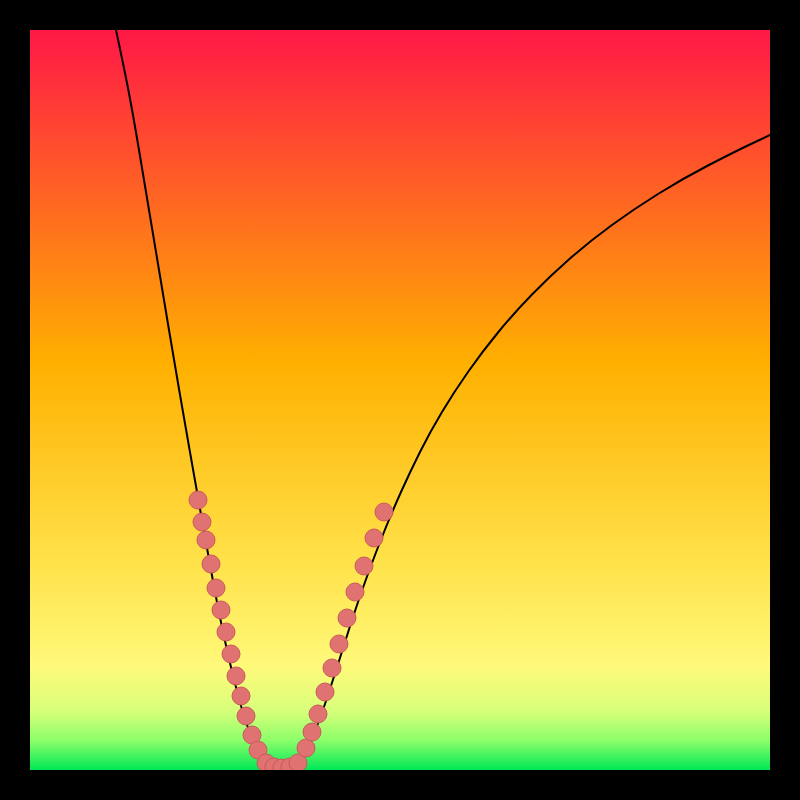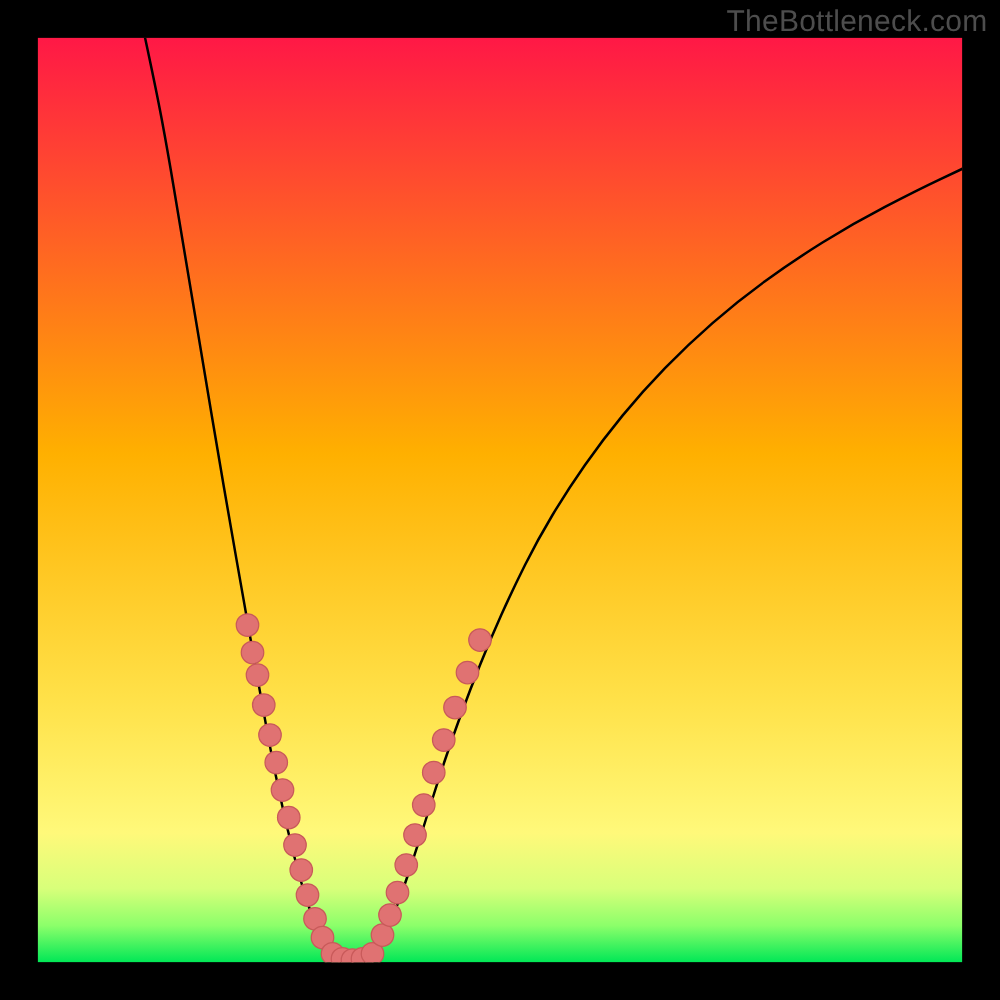--- a/index.html
+++ b/index.html
@@ -35,21 +35,20 @@
   }
   svg {
     display: block;
   }
 </style>
 </head>
 <body>
 
 <div class="frame">
 
-  <div class="watermark">TheBottleneck.com</div>
 
   <div class="plot-area">
     <svg id="plot-svg" width="740" height="740" viewBox="0 0 740 740">
       <defs>
         <linearGradient id="bg-grad" x1="0" y1="0" x2="0" y2="1">
           <stop id="g0" offset="0%" stop-color="#ff1846"></stop>
           <stop id="g1" offset="45%" stop-color="#ffb000"></stop>
           <stop id="g2" offset="72%" stop-color="#ffe24a"></stop>
           <stop id="g3" offset="86%" stop-color="#fff97a"></stop>
           <stop id="g4" offset="92%" stop-color="#d8ff7a"></stop>

